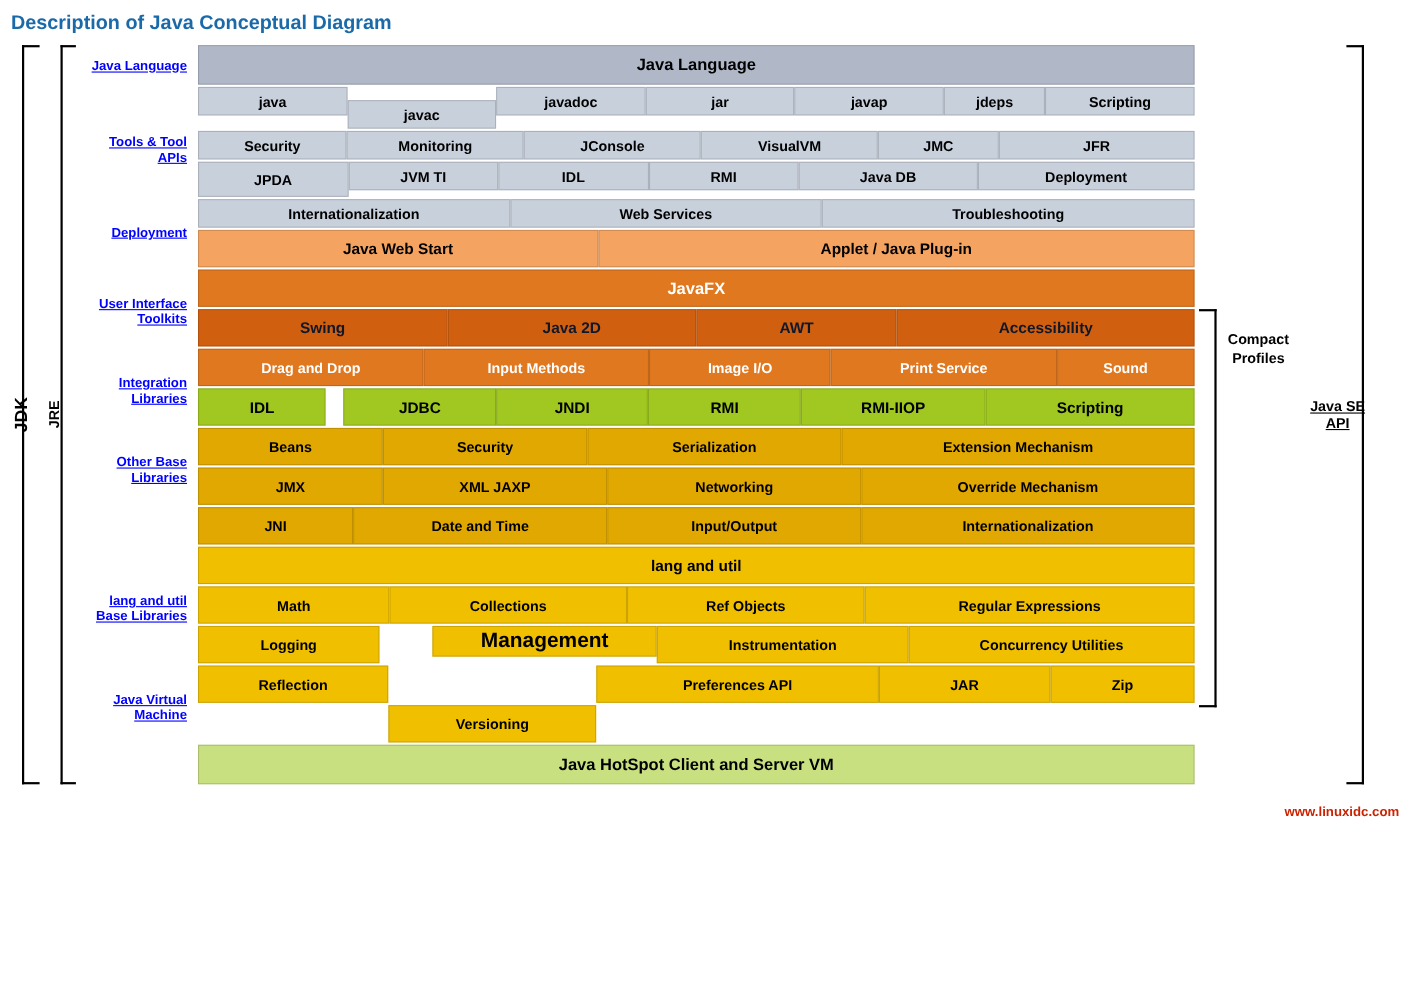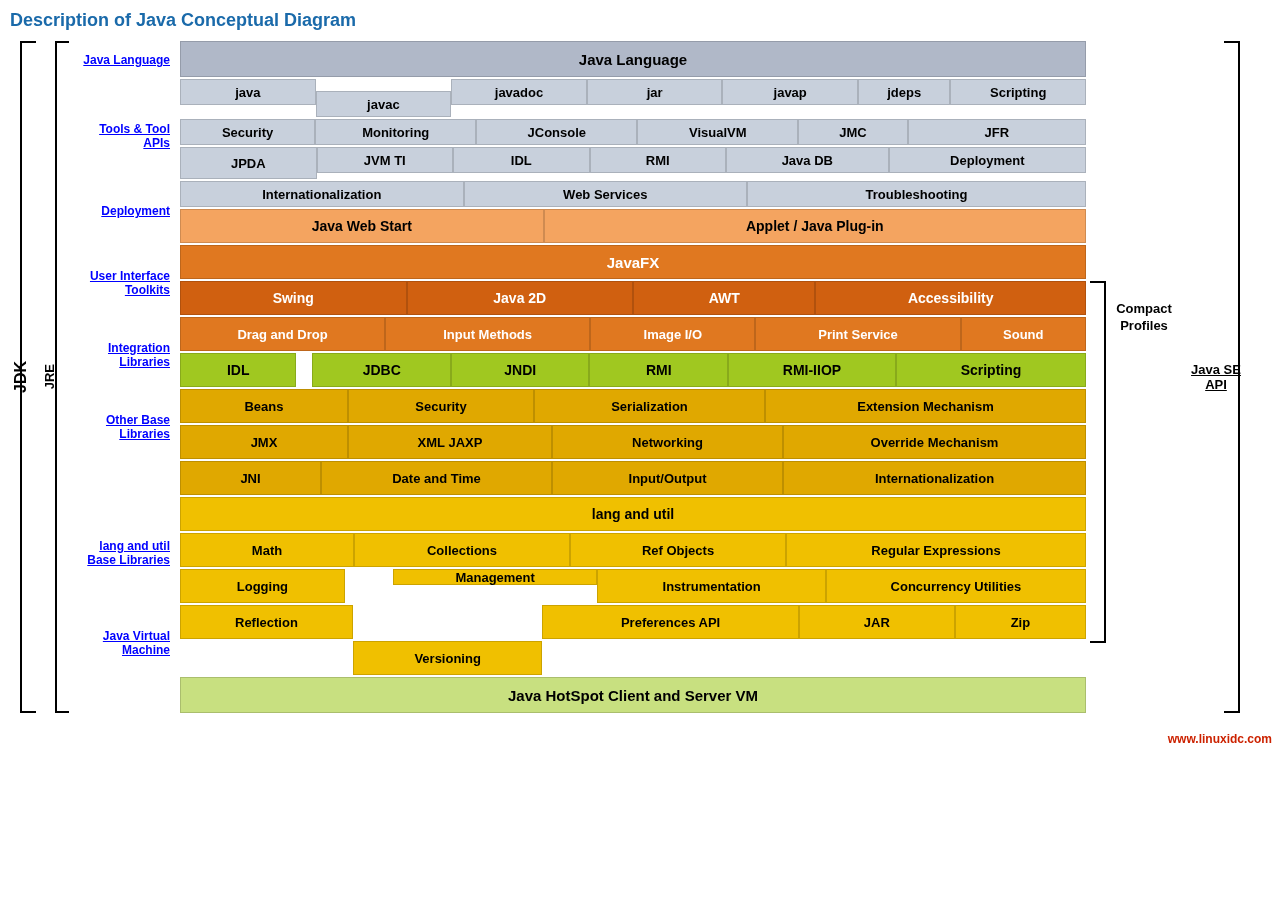--- a/index.html
+++ b/index.html
@@ -87,21 +87,21 @@
       text-align: center;
       padding: 4px 2px;
       border: 1px solid rgba(0,0,0,0.15);
     }
 
     
     .bg-gray { background: #b0b8c8; color: #000; }
     .bg-gray-light { background: #c8d0dc; color: #000; }
     .bg-orange-light { background: #f4a460; color: #000; }
     .bg-orange { background: #e07820; color: #fff; }
-    .bg-orange-dark { background: #d06010; color: #ffffff; }
+    .bg-orange-dark { background: #d06010; color: #0f172a; }
     .bg-green-yellow { background: #a0c820; color: #000; }
     .bg-yellow { background: #e0a800; color: #000; }
     .bg-yellow-light { background: #f0c000; color: #000; }
     .bg-green-light { background: #c8e080; color: #000; }
 
     .full-width-cell {
       width: 100%;
     }
   </style>
 </head>
@@ -246,21 +246,21 @@
 
           <div class="section-row">
             <div class="cell bg-yellow-light" style="flex:2; height:34px; font-size:13px;">Math</div>
             <div class="cell bg-yellow-light" style="flex:2.5; height:34px; font-size:13px;">Collections</div>
             <div class="cell bg-yellow-light" style="flex:2.5; height:34px; font-size:13px;">Ref Objects</div>
             <div class="cell bg-yellow-light" style="flex:3.5; height:34px; font-size:13px;">Regular Expressions</div>
           </div>
 
           <div class="section-row">
             <div class="cell bg-yellow-light" style="flex:2; height:34px; font-size:13px;">Logging</div>
-            <div class="cell bg-yellow-light" style="flex:2.5; height:16px; font-size:13px;margin-left:48px;">Management</div>
+            <div class="cell bg-yellow-light" style="flex:2.5; height:28px; font-size:19px;margin-left:48px;">Management</div>
             <div class="cell bg-yellow-light" style="flex:2.8; height:34px; font-size:13px;">Instrumentation</div>
             <div class="cell bg-yellow-light" style="flex:3.2; height:34px; font-size:13px;">Concurrency Utilities</div>
           </div>
 
           <div class="section-row">
             <div class="cell bg-yellow-light" style="flex:2; height:34px; font-size:13px;">Reflection</div>
             <div class="cell bg-yellow-light" style="flex:2.2; height:34px; font-size:13px;margin-top:36px;">Versioning</div>
             <div class="cell bg-yellow-light" style="flex:3; height:34px; font-size:13px;">Preferences API</div>
             <div class="cell bg-yellow-light" style="flex:1.8; height:34px; font-size:13px;">JAR</div>
             <div class="cell bg-yellow-light" style="flex:1.5; height:34px; font-size:13px;">Zip</div>

